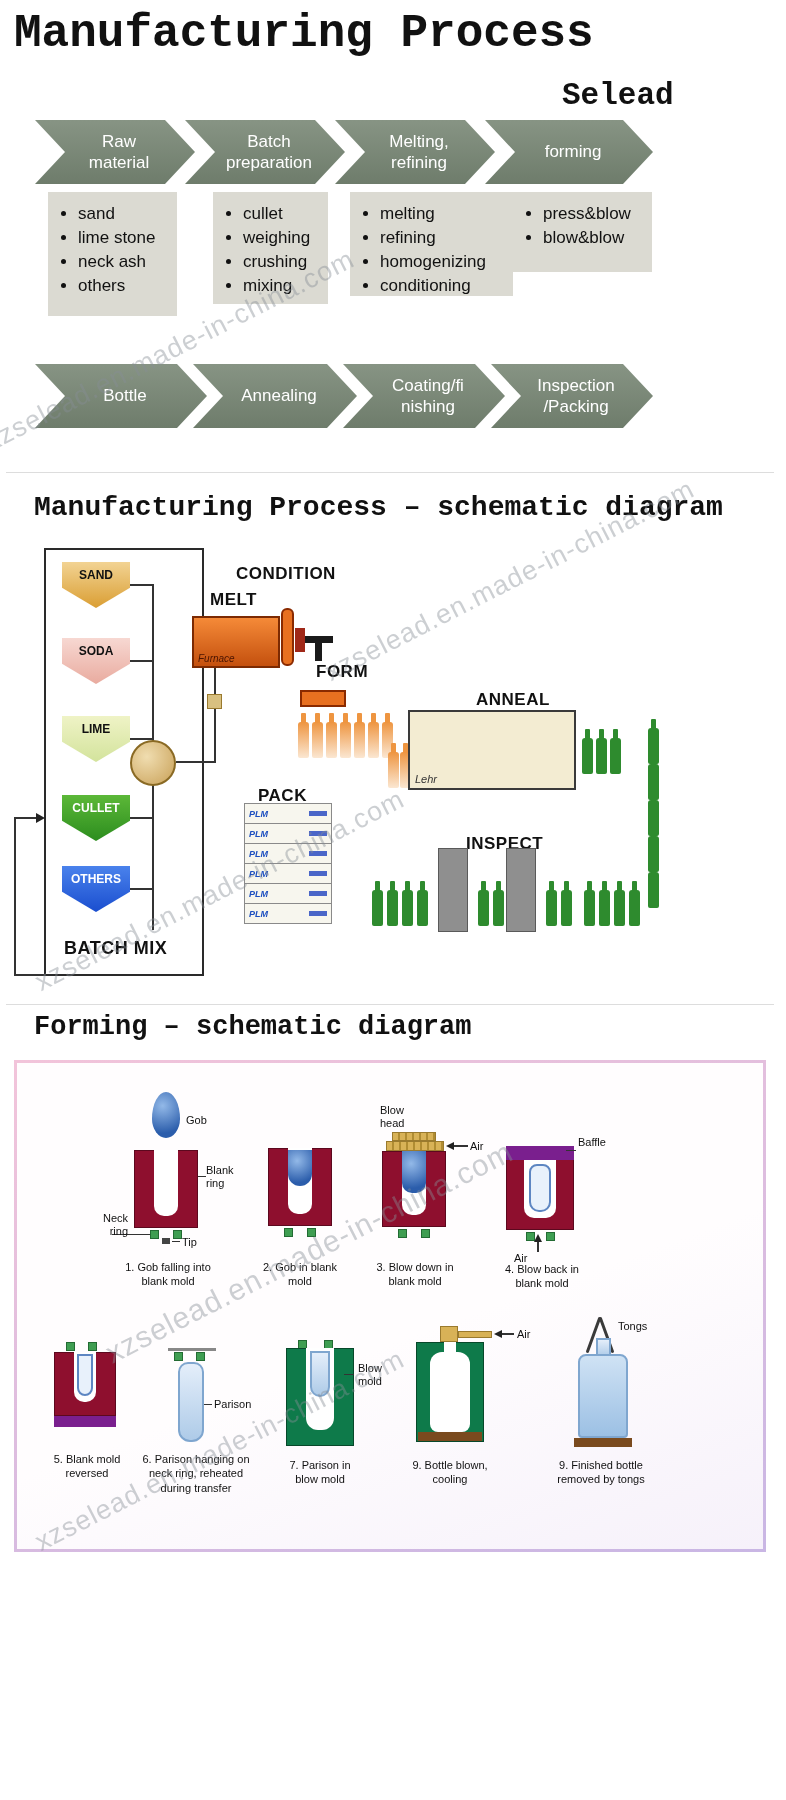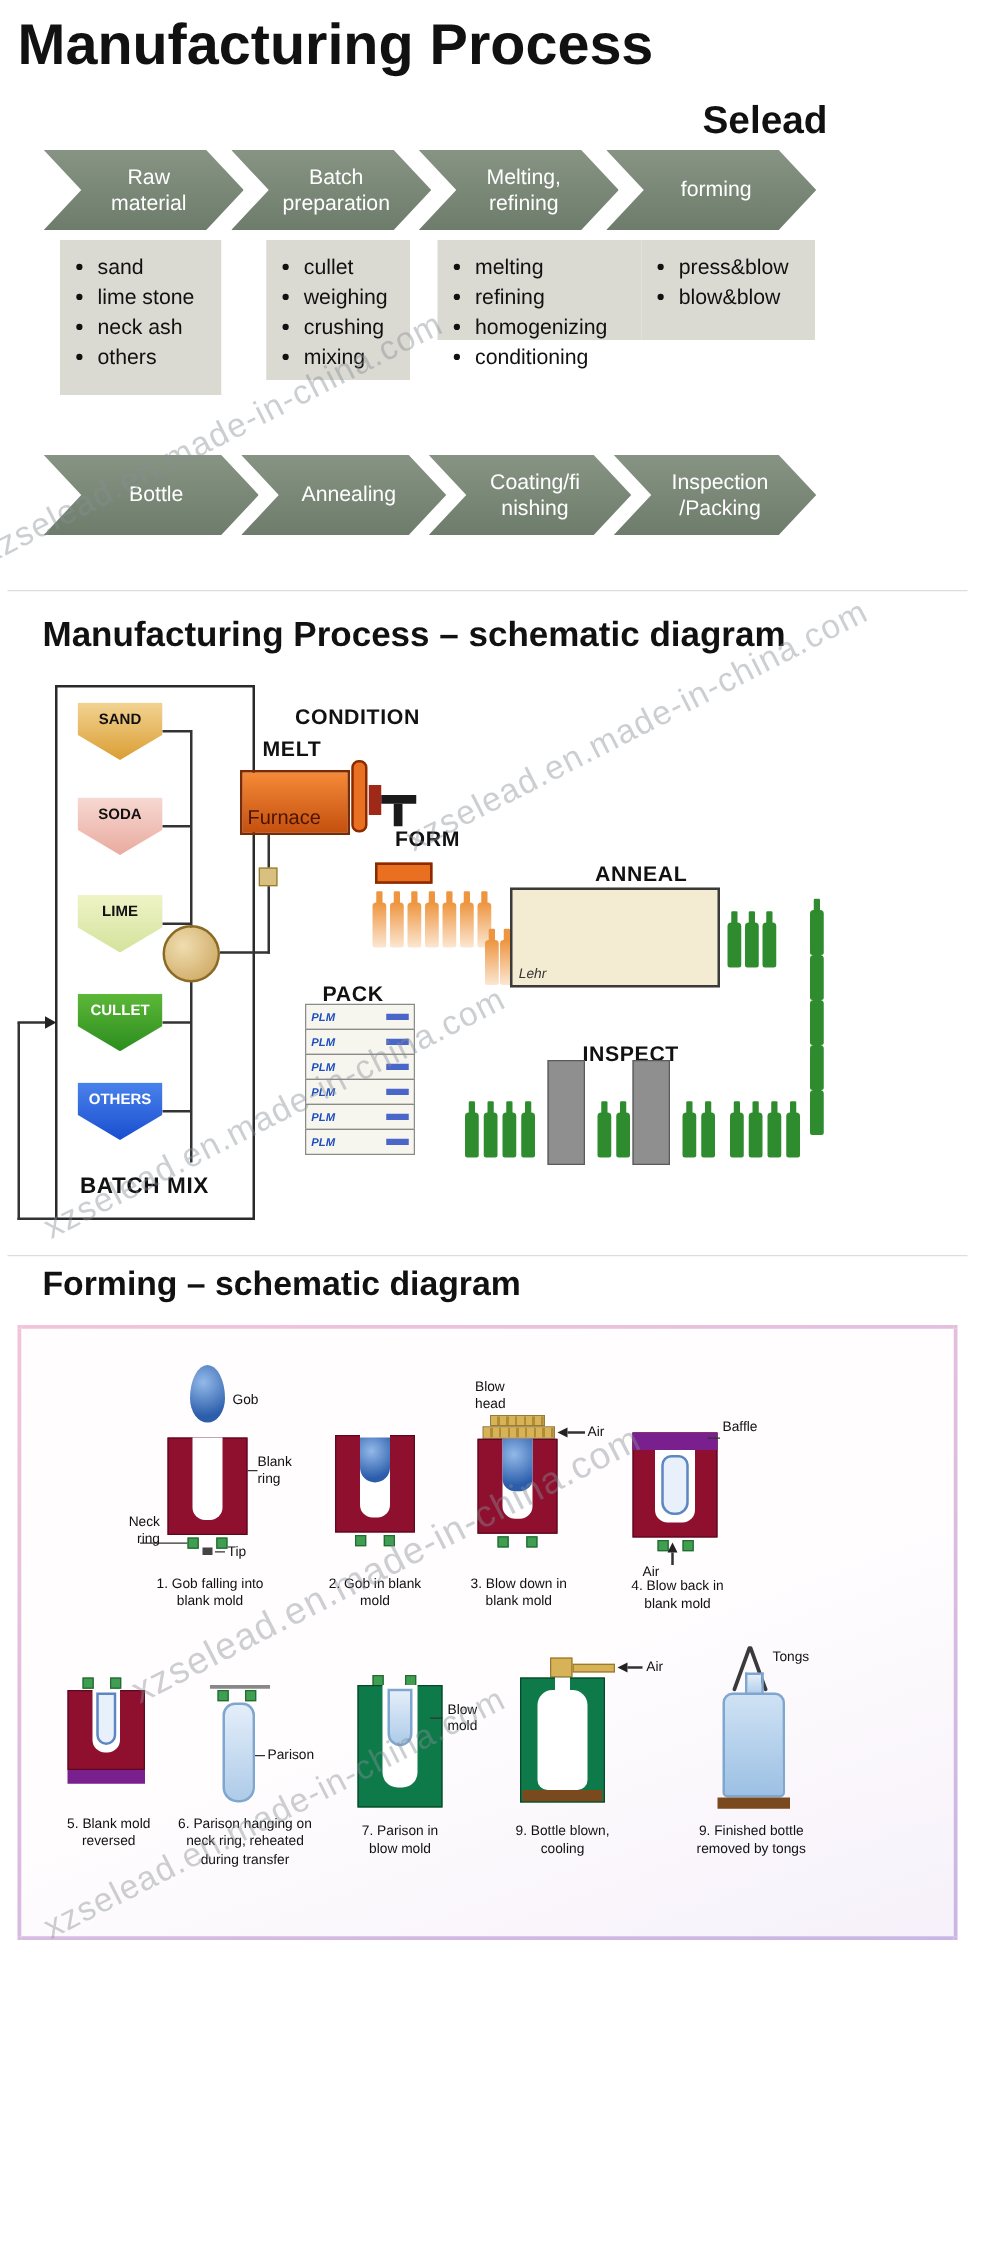--- a/index.html
+++ b/index.html
@@ -1,17 +1,17 @@
 <!DOCTYPE html>
 <html><head>
 <meta charset="utf-8">
 <style>
   html,body{margin:0;padding:0}
   body{width:786px;height:1800px;position:relative;background:#fff;font-family:"Liberation Sans",sans-serif;color:#111;overflow:hidden}
-  .serif{font-family:Liberation Sans, sans-serif;font-weight:bold}
+  .serif{font-family:Liberation Mono, monospace;font-weight:bold}
   .abs{position:absolute}
   
   .chev{position:absolute;height:64px;background:linear-gradient(180deg,#879484,#6e7c6b);color:#fff;display:flex;align-items:center;justify-content:center;text-align:center;font-size:17px;line-height:1.25;clip-path:polygon(0 0,calc(100% - 30px) 0,100% 50%,calc(100% - 30px) 100%,0 100%,30px 50%);box-sizing:border-box;padding:0 30px 0 38px}
   .lbox{position:absolute;background:#dbdad2;box-sizing:border-box;padding:8px 4px 8px 0;font-size:17px}
   .lbox ul{margin:0;padding-left:30px;list-style:disc}
   .lbox li{margin:4px 0}
   
   .hl{position:absolute;background:#333;height:2px}
   .vl{position:absolute;background:#333;width:2px}
   .lbl{position:absolute;font-weight:bold;color:#111;font-size:17px;letter-spacing:.5px}
@@ -65,21 +65,21 @@
   </ul>
 </div>
 <div class="lbox" style="left:213px;top:192px;width:115px;height:112px">
   <ul>
     <li>cullet</li>
     <li>weighing</li>
     <li>crushing</li>
     <li>mixing</li>
   </ul>
 </div>
-<div class="lbox" style="left:350px;top:192px;width:163px;height:80px">
+<div class="lbox" style="left:350px;top:192px;width:163px;height:104px">
   <ul>
     <li>melting</li>
     <li>refining</li>
     <li>homogenizing</li>
     <li>conditioning</li>
   </ul>
 </div>
 <div class="lbox" style="left:513px;top:192px;width:139px;height:80px">
   <ul>
     <li>press&amp;blow</li>
@@ -121,21 +121,21 @@
     <span>OTHERS</span>
   </div>
 
 <div class="abs" style="left:130px;top:740px;width:46px;height:46px;border-radius:50%;background:radial-gradient(circle at 35% 35%,#f0ddb0,#c9a158);border:2px solid #8a6a24;box-sizing:border-box"></div>
 <div class="hl" style="left:176px;top:761px;width:40px"></div>
 <div class="vl" style="left:214px;top:668px;height:95px"></div>
 <div class="tan" style="left:207px;top:694px;width:15px;height:15px;background:#d8c080"></div>
 
 <div class="lbl" style="left:210px;top:590px">MELT</div>
 <div class="abs" style="left:192px;top:616px;width:88px;height:52px;background:linear-gradient(180deg,#f58a38,#c4500e);border:2px solid #7c2a02;box-sizing:border-box">
-  <span style="position:absolute;left:4px;bottom:2px;font-size:16px;color:#4a1400">Furnace</span>
+  <span style="position:absolute;left:4px;bottom:2px;font-style:italic;font-size:10px;color:#4a1400">Furnace</span>
 </div>
 
 <div class="lbl" style="left:236px;top:564px">CONDITION</div>
 <div class="abs" style="left:281px;top:608px;width:13px;height:58px;background:#e87020;border:2px solid #8a2a00;border-radius:6px;box-sizing:border-box"></div>
 <div class="abs" style="left:295px;top:628px;width:10px;height:24px;background:#a02818"></div>
 <div class="abs" style="left:305px;top:636px;width:28px;height:7px;background:#1a1a1a"></div>
 <div class="abs" style="left:315px;top:643px;width:7px;height:18px;background:#1a1a1a"></div>
 
 <div class="lbl" style="left:316px;top:662px">FORM</div>
 <div class="abs" style="left:300px;top:690px;width:46px;height:17px;background:#e87020;border:2px solid #8a2a00;box-sizing:border-box"></div>

